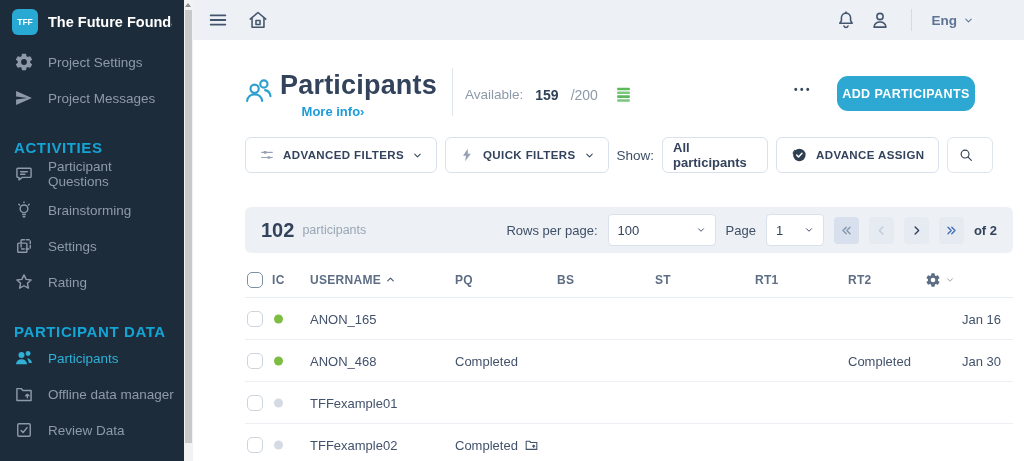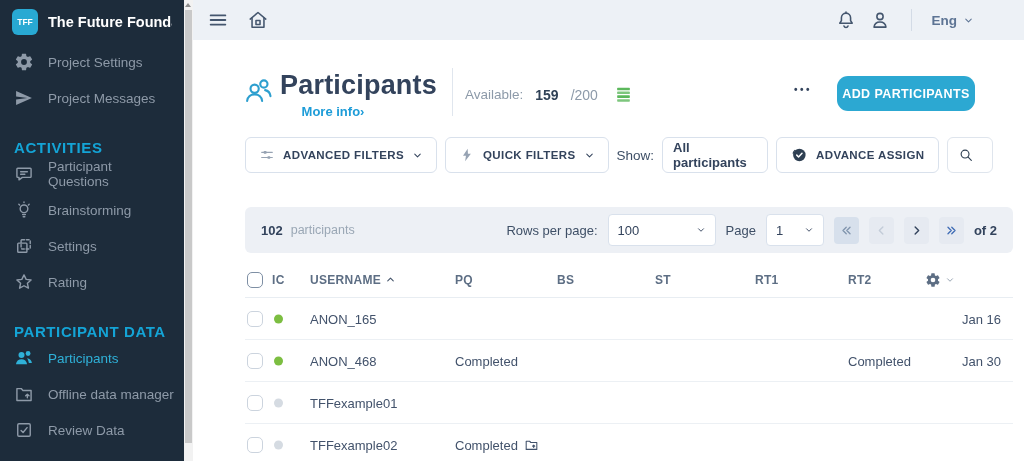--- a/index.html
+++ b/index.html
@@ -57,21 +57,21 @@
   .select-box{display:flex;align-items:center;justify-content:space-between;height:36px;min-width:106px;padding:0 10px;background:#fff;border:1px solid #d9e1ec;border-radius:6px;color:#33435c;font-size:13px;font-weight:600;cursor:pointer}
   .select-box .caret{width:11px;height:11px;color:#33435c;margin-left:12px}
   .assign{margin-left:auto}
   .search-box{display:flex;align-items:center;gap:8px;width:146px;height:36px;padding:0 10px;background:#fff;border:1px solid #dfe5ed;border-radius:6px;cursor:text}
   .search-box .f-ico{width:16px;height:16px;color:#2e3f52;flex:0 0 auto}
   .search-box input{border:none;outline:none;width:100%;font-family:inherit;font-size:10.5px;font-weight:700;letter-spacing:.4px;color:#5b6b80;background:transparent}
   .search-box input::placeholder{color:#c6cfda}
 
   
   .pagebar{position:absolute;top:167px;left:52px;width:768px;height:46px;background:#edf0f5;border-radius:6px;display:flex;align-items:center;padding:0 16px}
-  .pb-count{font-size:13px;font-weight:700;color:#33435c}
+  .pb-count{font-size:20px;font-weight:700;color:#33435c}
   .pb-count-label{font-size:12.5px;color:#9aa7b5;margin-left:8px}
   .pb-right{margin-left:auto;display:flex;align-items:center;gap:10px}
   .pb-label{font-size:13px;color:#3e4f66}
   .pb-select{display:flex;align-items:center;justify-content:space-between;height:32px;background:#fff;border:1px solid #d9e1ec;border-radius:4px;padding:0 9px;font-size:13px;color:#33435c;cursor:pointer}
   .pb-select.rows{width:108px}
   .pb-select.page{width:58px}
   .pb-select .caret{width:10px;height:10px;color:#33435c}
   .pg-btn{width:25px;height:27px;border:none;border-radius:4px;display:flex;align-items:center;justify-content:center;cursor:pointer;background:#e6eaf1}
   .pg-btn .pg-ico{width:13px;height:13px}
   .pg-btn.first{background:#d7e0ec;color:#8094ad}

